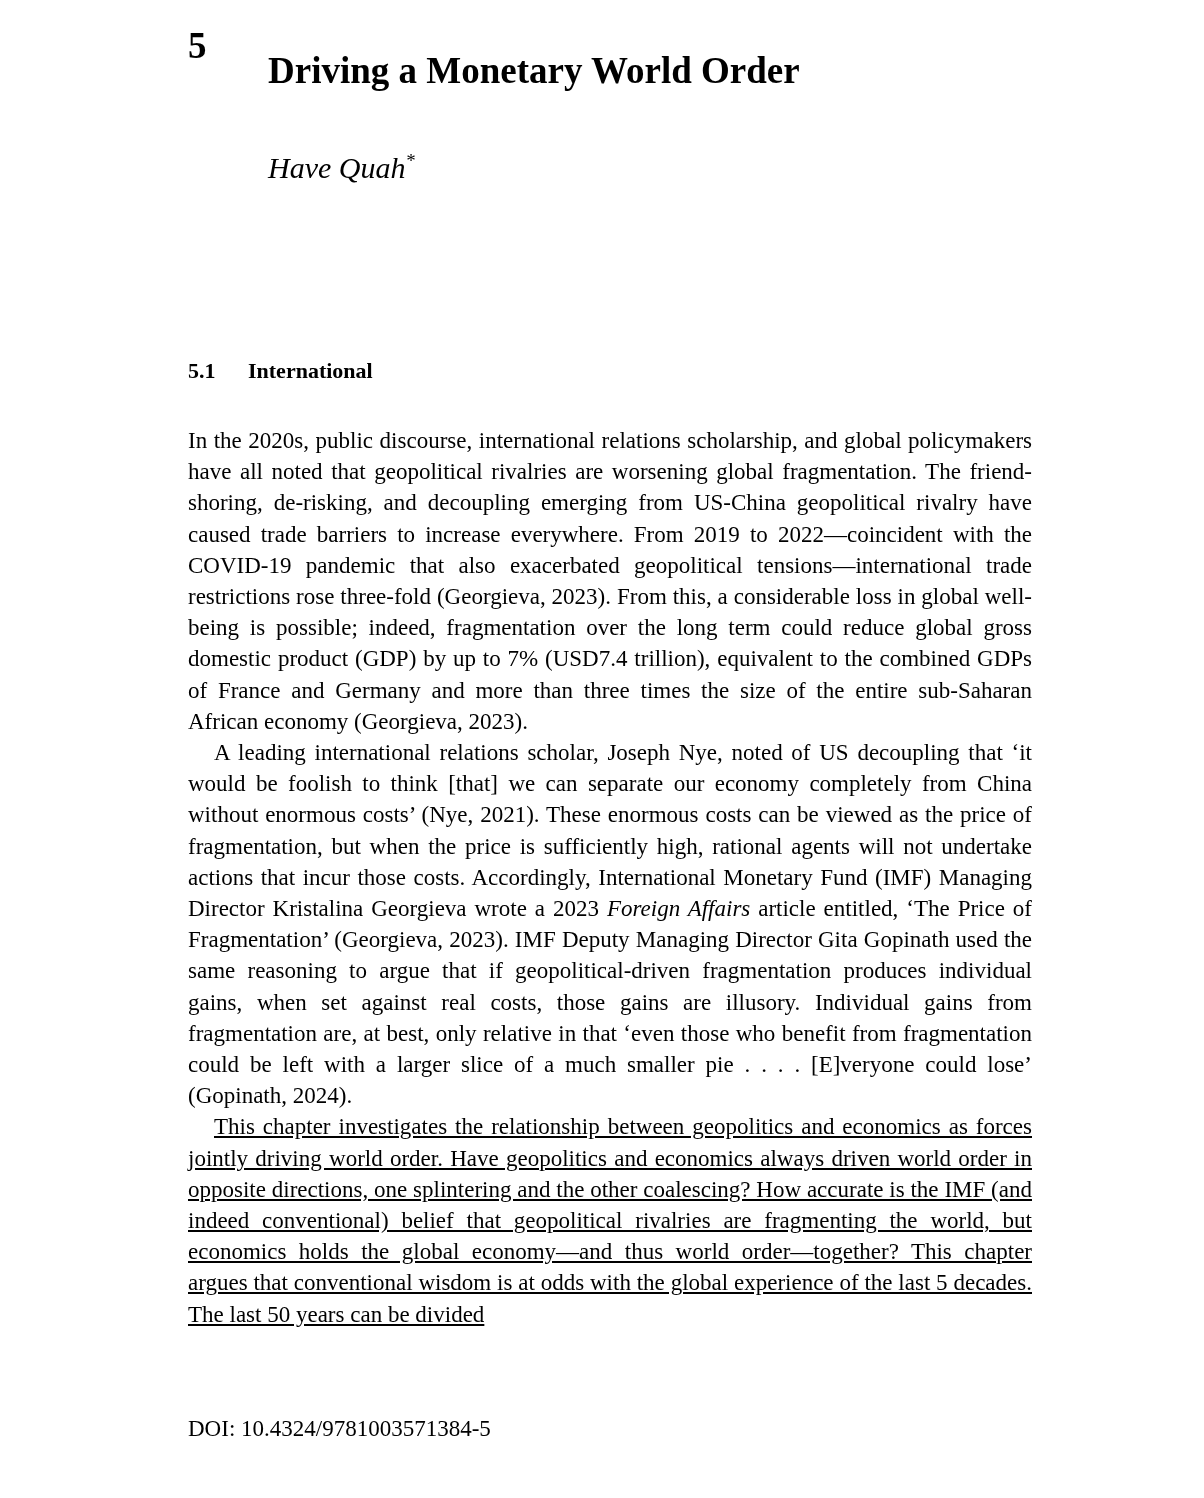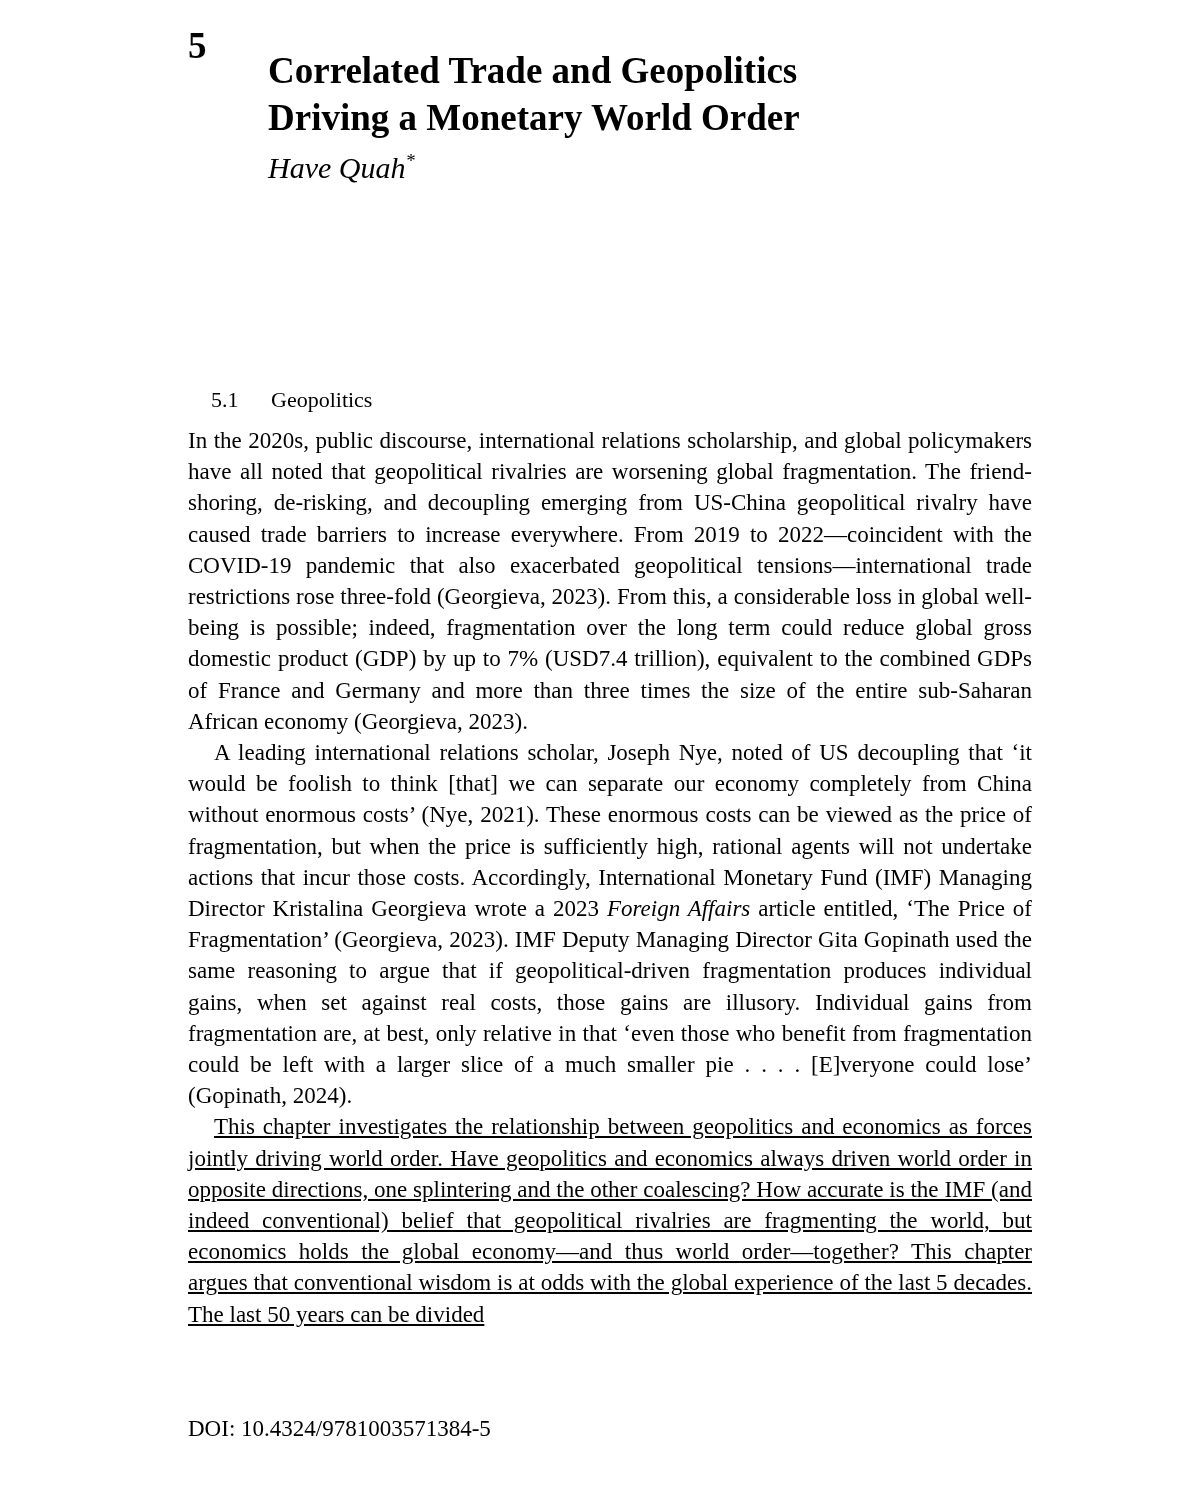--- a/index.html
+++ b/index.html
@@ -63,27 +63,26 @@
   .author sup {
     font-size: 0.62em;
     vertical-align: super;
     line-height: 0;
   }
 
   
   .section-heading {
     position: absolute;
     left: 188px;
-    top: 386px;
+    top: 357px;
     width: 844px;
     font-size: 22px;
-    font-weight: normal;
+    font-weight: bold;
     line-height: 28px;
     display: flex;
-    margin-left: 23px;
   }
   .section-num {
     width: 60px;
     flex: 0 0 60px;
   }
   .section-label { flex: 1 1 auto; }
 
   
   .body-text {
     position: absolute;
@@ -119,31 +118,30 @@
 </style>
 </head>
 <body>
 
 <div class="page">
 
   <div class="chapter-header">
     <div class="chapter-title-row">
       <div class="chapter-number">5</div>
       <h1 class="chapter-title">
-        <span class="tline">Correlated Trade and Geopolitics</span>
         <span class="tline">Driving a Monetary World Order</span>
       </h1>
     </div>
   </div>
 
   <div class="author"><span>Have Quah</span><sup>*</sup></div>
 
   <div class="section-heading">
     <span class="section-num">5.1</span>
-    <span class="section-label">Geopolitics</span>
+    <span class="section-label">International</span>
   </div>
 
   <div class="body-text">
     <p>In the 2020s, public discourse, international relations scholarship, and global policymakers have all noted that geopolitical rivalries are worsening global fragmentation. The friend-shoring, de-risking, and decoupling emerging from US-China geopolitical rivalry have caused trade barriers to increase everywhere. From 2019 to 2022—coincident with the COVID-19 pandemic that also exacerbated geopolitical tensions—international trade restrictions rose three-fold (Georgieva, 2023). From this, a considerable loss in global well-being is possible; indeed, fragmentation over the long term could reduce global gross domestic product (GDP) by up to 7% (USD7.4 trillion), equivalent to the combined GDPs of France and Germany and more than three times the size of the entire sub-Saharan African economy (Georgieva, 2023).</p>
     <p class="indented"><span>A leading international relations scholar, Joseph Nye, noted of US decoupling that ‘it would be foolish to think [that] we can separate our economy completely from China without enormous costs’ (Nye, 2021). These enormous costs can be viewed as the price of fragmentation, but when the price is sufficiently high, rational agents will not undertake actions that incur those costs. Accordingly, International Monetary Fund (IMF) Managing Director Kristalina Georgieva wrote a 2023 </span><i>Foreign Affairs</i><span> article entitled, ‘The Price of Fragmentation’ (Georgieva, 2023). IMF Deputy Managing Director Gita Gopinath used the same reasoning to argue that if geopolitical-driven fragmentation produces individual gains, when set against real costs, those gains are illusory. Individual gains from fragmentation are, at best, only relative in that ‘even those who benefit from fragmentation could be left with a larger slice of a much smaller pie . . . . [E]veryone could lose’ (Gopinath, 2024).</span></p>
     <p class="indented">This chapter investigates the relationship between geopolitics and economics as forces jointly driving world order. Have geopolitics and economics always driven world order in opposite directions, one splintering and the other coalescing? How accurate is the IMF (and indeed conventional) belief that geopolitical rivalries are fragmenting the world, but economics holds the global economy—and thus world order—together? This chapter argues that conventional wisdom is at odds with the global experience of the last 5 decades. The last 50 years can be divided</p>
   </div>
 
   <div class="footnote-block">
     <div>DOI: 10.4324/9781003571384-5</div>

